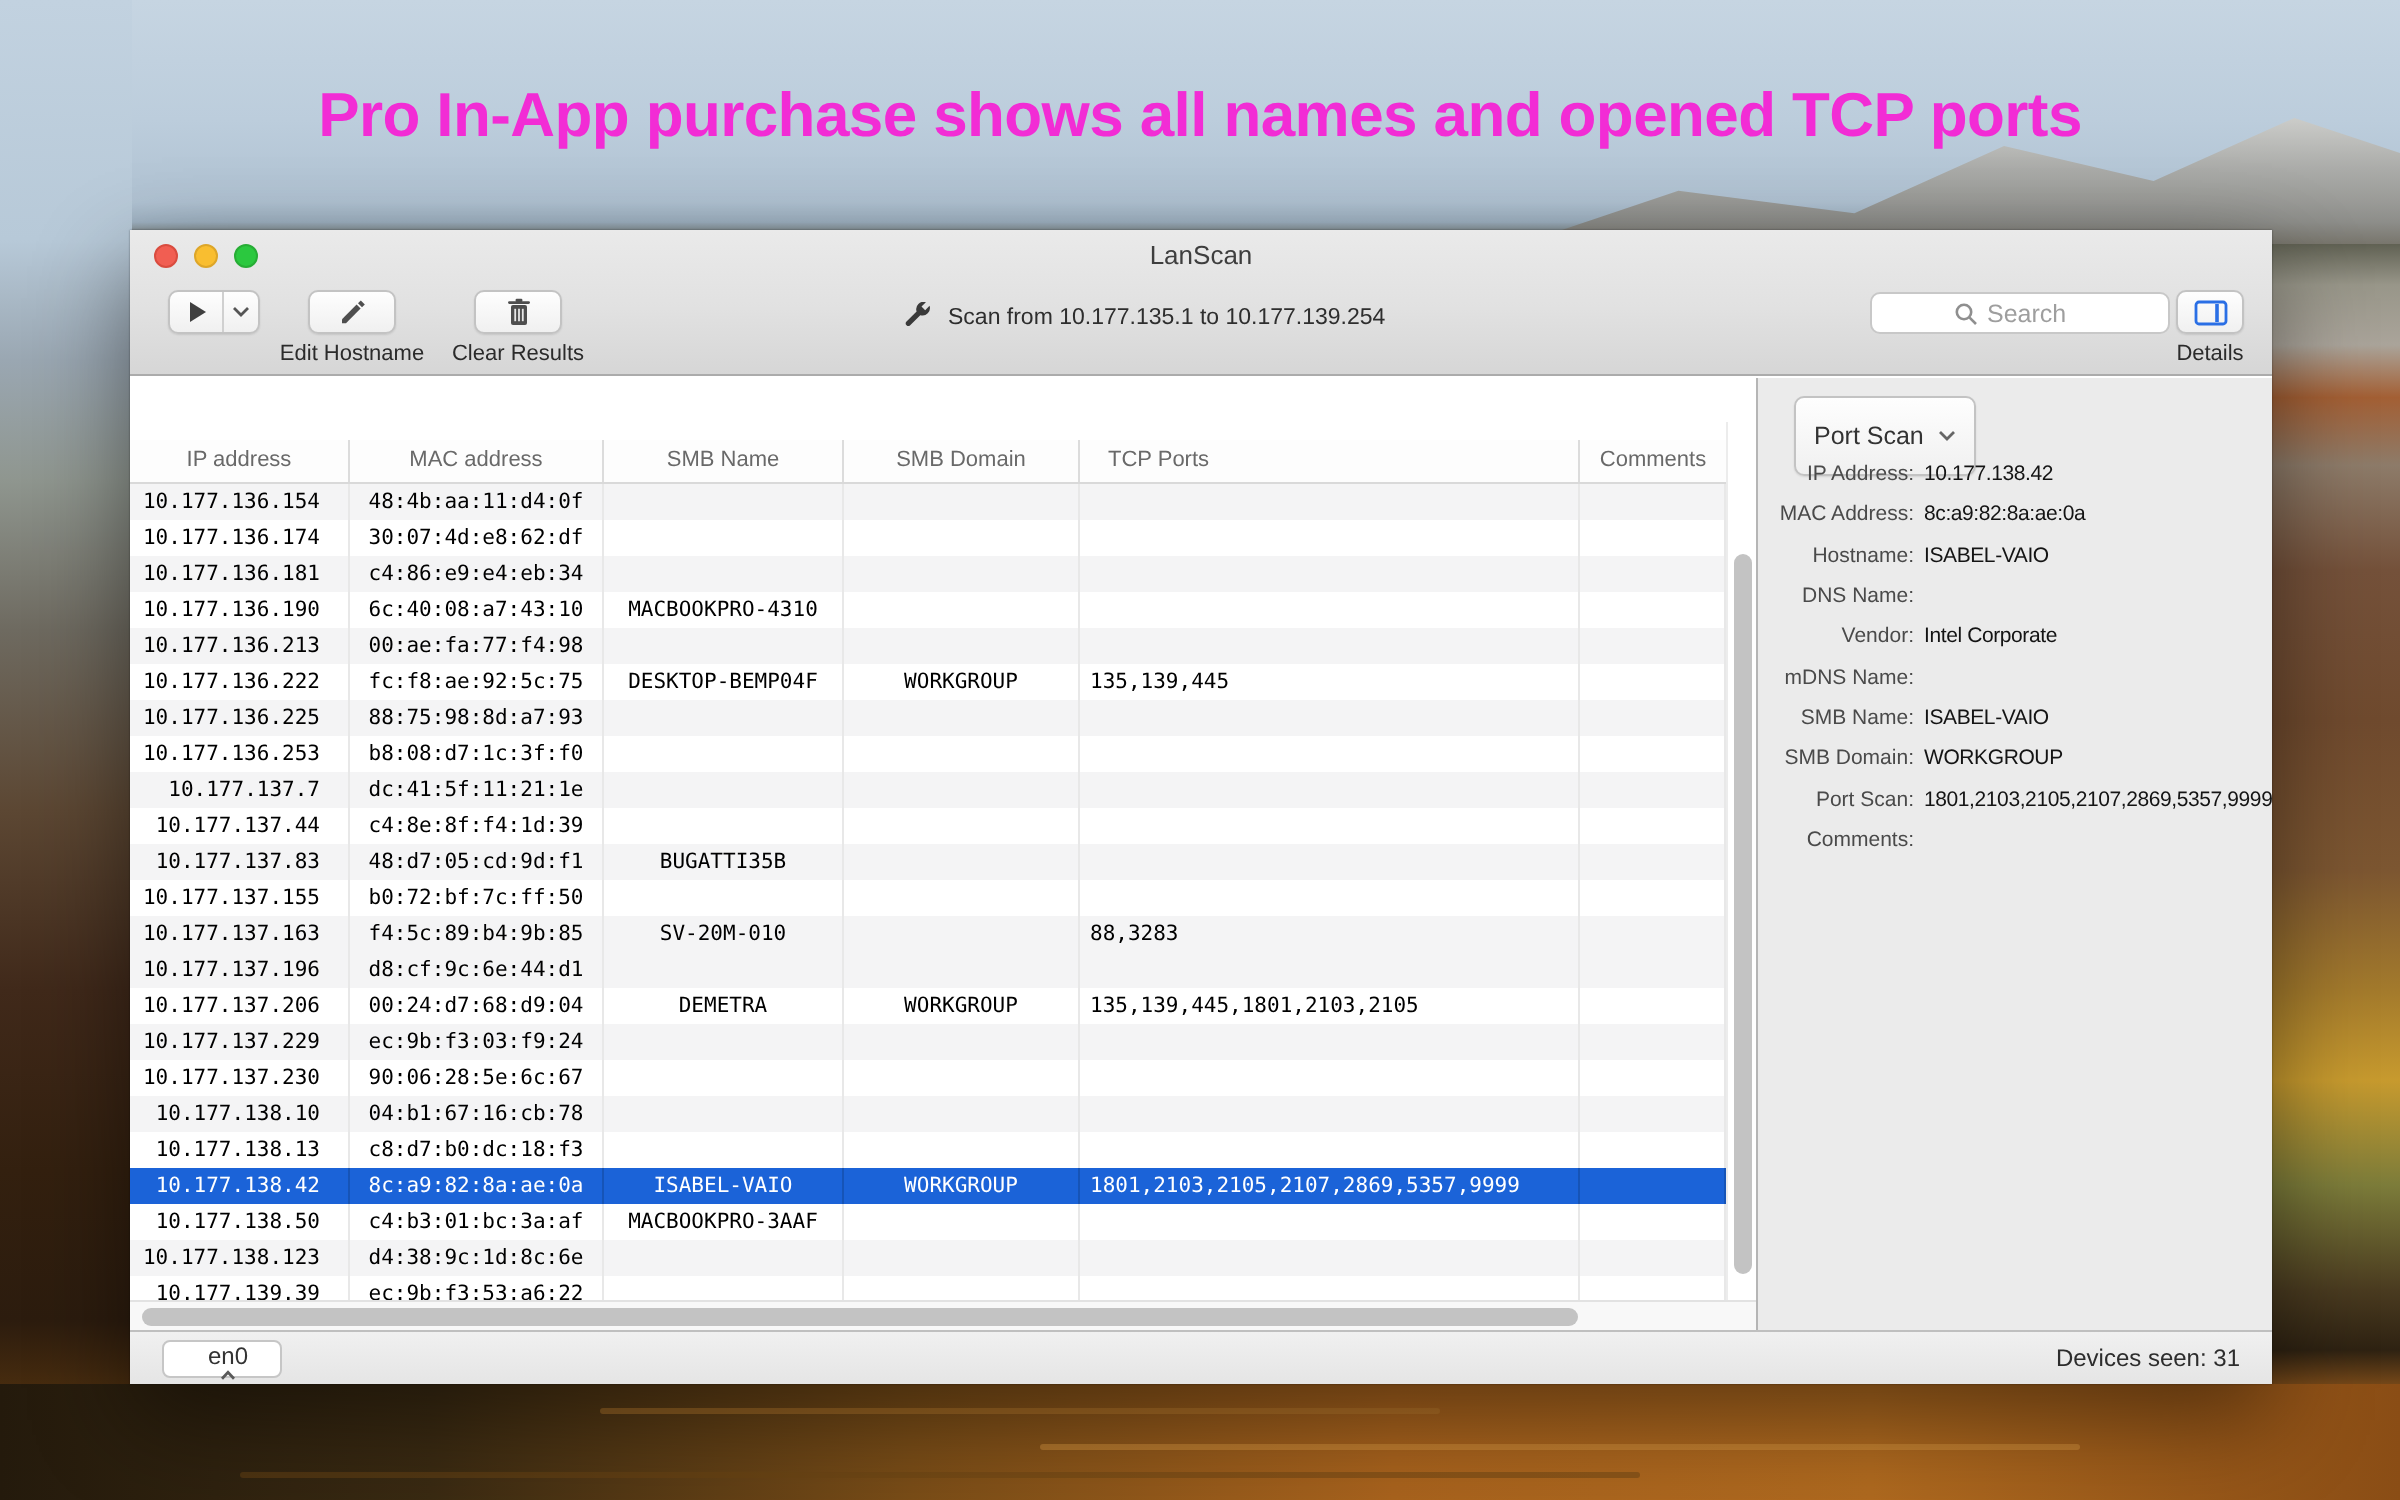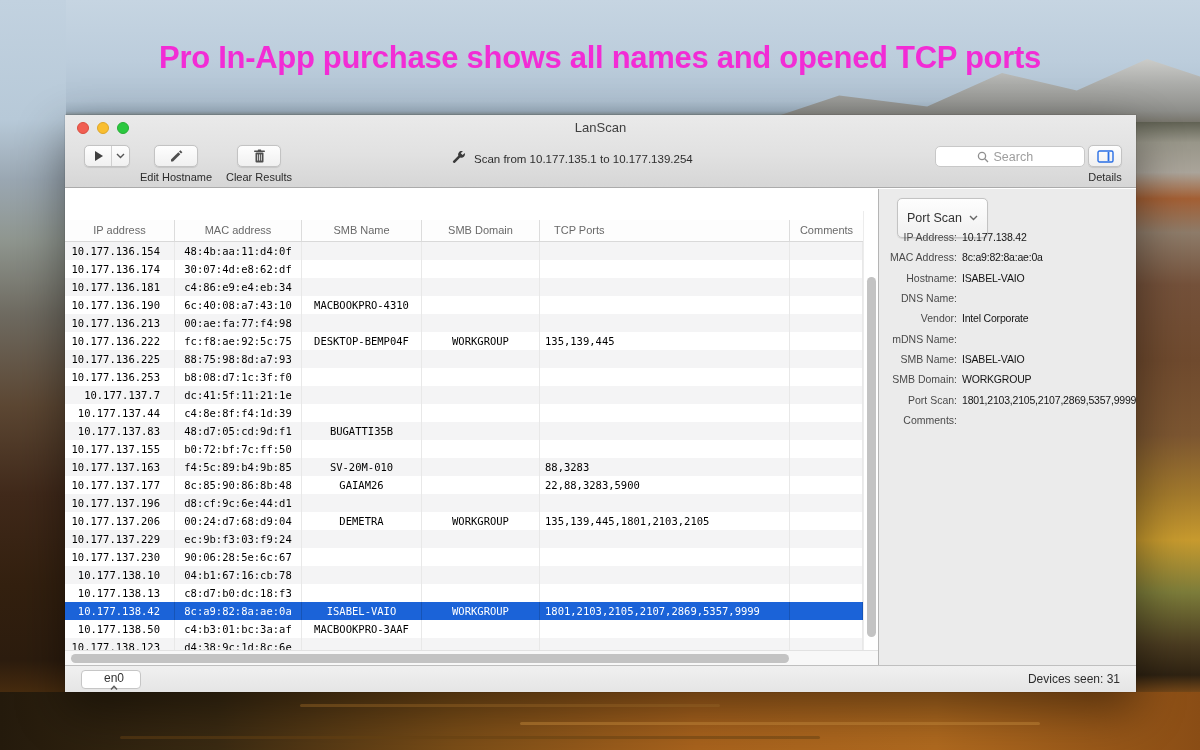--- a/index.html
+++ b/index.html
@@ -330,28 +330,20 @@
             <div class="tcell c-comments"></div>
           </div>
           <div class="trow stripe">
             <div class="tcell c-ip">10.177.137.163</div>
             <div class="tcell c-mac">f4:5c:89:b4:9b:85</div>
             <div class="tcell c-smb_name">SV-20M-010</div>
             <div class="tcell c-smb_domain"></div>
             <div class="tcell c-tcp_ports">88,3283</div>
             <div class="tcell c-comments"></div>
           </div>
-          <div class="trow">
-            <div class="tcell c-ip">10.177.137.177</div>
-            <div class="tcell c-mac">8c:85:90:86:8b:48</div>
-            <div class="tcell c-smb_name">GAIAM26</div>
-            <div class="tcell c-smb_domain"></div>
-            <div class="tcell c-tcp_ports">22,88,3283,5900</div>
-            <div class="tcell c-comments"></div>
-          </div>
           <div class="trow stripe">
             <div class="tcell c-ip">10.177.137.196</div>
             <div class="tcell c-mac">d8:cf:9c:6e:44:d1</div>
             <div class="tcell c-smb_name"></div>
             <div class="tcell c-smb_domain"></div>
             <div class="tcell c-tcp_ports"></div>
             <div class="tcell c-comments"></div>
           </div>
           <div class="trow">
             <div class="tcell c-ip">10.177.137.206</div>

